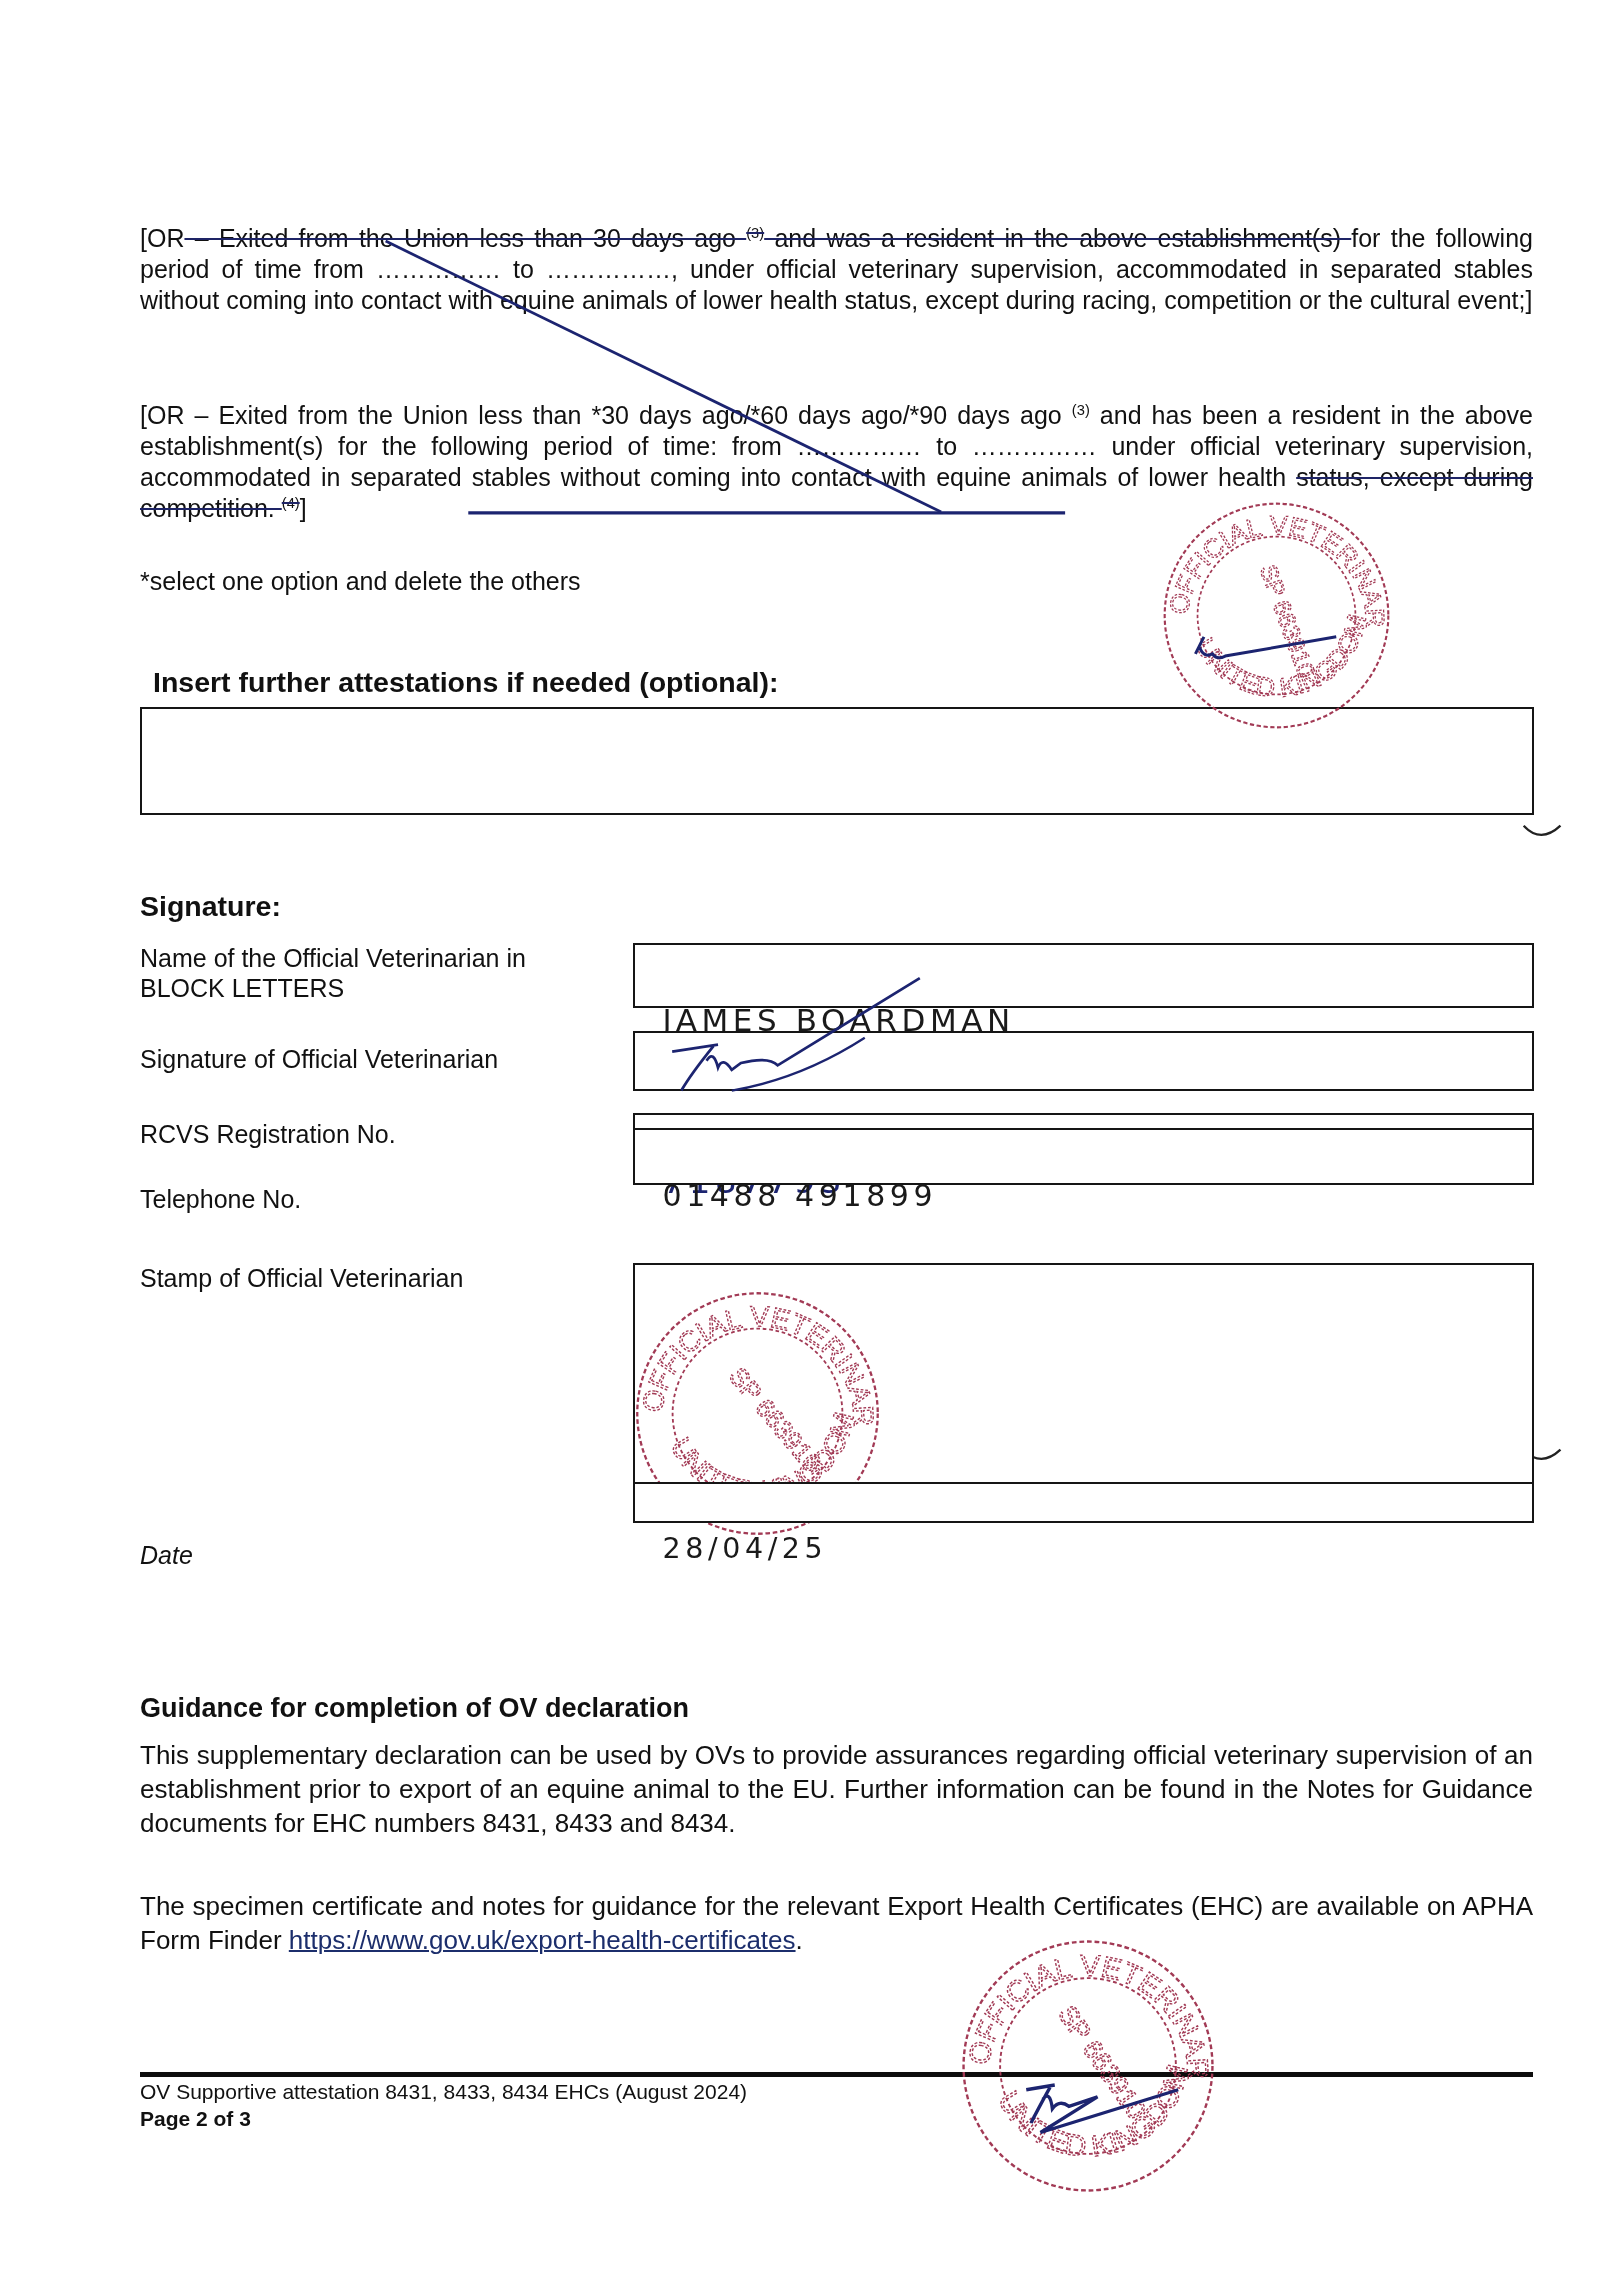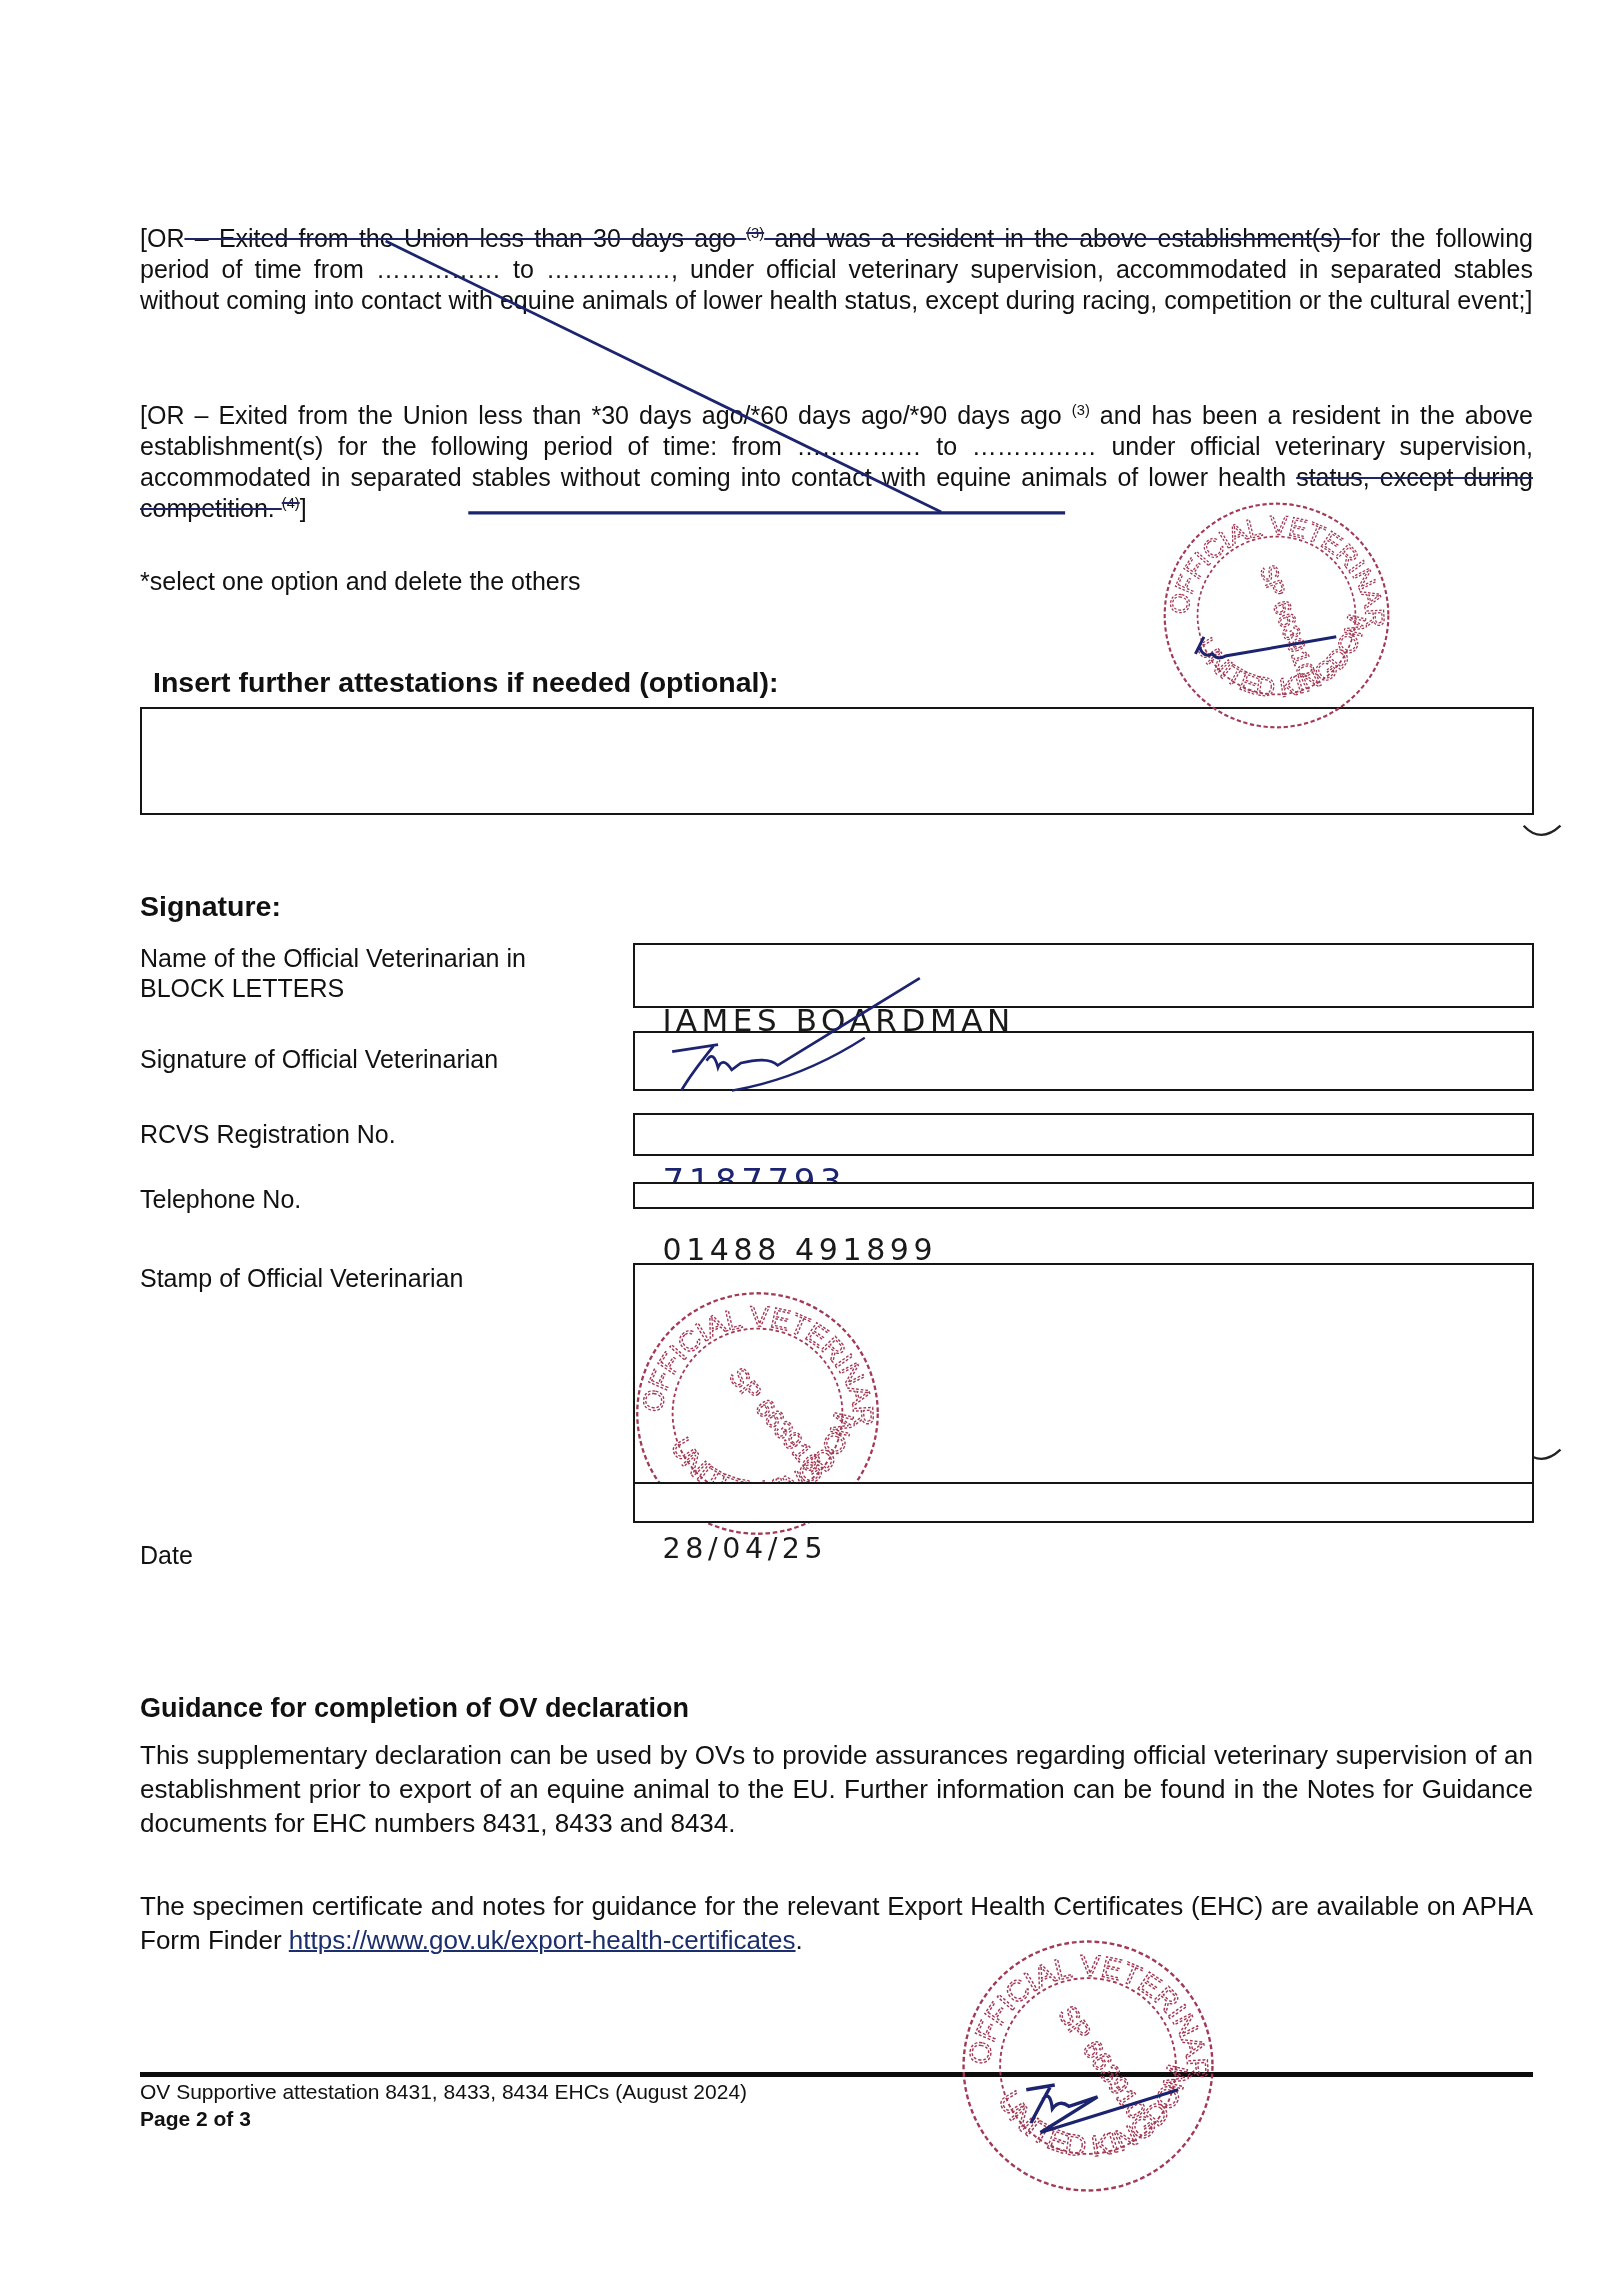--- a/index.html
+++ b/index.html
@@ -71,21 +71,21 @@
     <path d="M150 265 Q300 240 440 150" stroke="#1c2470" stroke-width="5" fill="none"></path>
   </svg>
 </div>
 
 <div class="label" style="top:1119px;">RCVS Registration No.</div>
 <div class="field" style="top:1113px; height:43px;">
   <span class="hand ink-blue" style="top:1.8px; font-size:34px;">7187793</span>
 </div>
 
 <div class="label" style="top:1184px;">Telephone No.</div>
-<div class="field" style="top:1182px; height:27px;">
+<div class="field" style="top:1128px; height:57px;">
   <span class="hand ink-black" style="top:3.7px; font-size:30px;">01488 491899</span>
 </div>
 
 <div class="label" style="top:1263px;">Stamp of Official Veterinarian</div>
 <div class="field" style="top:1263px; height:250px;"></div>
 
 <svg class="stamp" style="left:629px; top:1285px;" width="257" height="257" viewBox="0 0 560 560">
   <defs>
     <path id="arcTop1" d="M70 300 A210 210 0 0 1 490 300"></path>
     <path id="arcBot1" d="M70 260 A210 210 0 0 0 490 260"></path>
@@ -94,21 +94,21 @@
   <circle cx="280" cy="280" r="185" stroke="#a23a55" stroke-width="4" stroke-dasharray="8 6" fill="none"></circle>
   <text font-family="Liberation Sans, sans-serif" font-size="62" fill="none" stroke="#a23a55" stroke-width="3" stroke-dasharray="6 4">
     <textPath href="#arcTop1" startOffset="3%">OFFICIAL VETERINARIAN</textPath>
   </text>
   <text font-family="Liberation Sans, sans-serif" font-size="62" fill="none" stroke="#a23a55" stroke-width="3" stroke-dasharray="6 4">
     <textPath href="#arcBot1" startOffset="14%">UNITED KINGDOM</textPath>
   </text>
   <text x="0" y="0" transform="translate(215 200) rotate(50)" font-family="Liberation Sans, sans-serif" font-size="56" fill="none" stroke="#a23a55" stroke-width="3" stroke-dasharray="6 4">SP 663910</text>
 </svg>
 
-<div class="label" style="top:1540px;">Date</div>
+<div class="label" style="top:1540px;font-style:italic;">Date</div>
 <div class="field" style="top:1482px; height:41px;">
   <span class="hand ink-black" style="top:3.7px; font-size:28.5px;">28/04/25</span>
 </div>
 
 <svg class="stamp" style="left:1157px; top:496px;" width="239" height="239" viewBox="0 0 560 560">
   <defs>
     <path id="arcTop2" d="M70 300 A210 210 0 0 1 490 300"></path>
     <path id="arcBot2" d="M70 260 A210 210 0 0 0 490 260"></path>
   </defs>
   <circle cx="280" cy="280" r="262" stroke="#a23a55" stroke-width="5" stroke-dasharray="10 6" fill="none"></circle>

